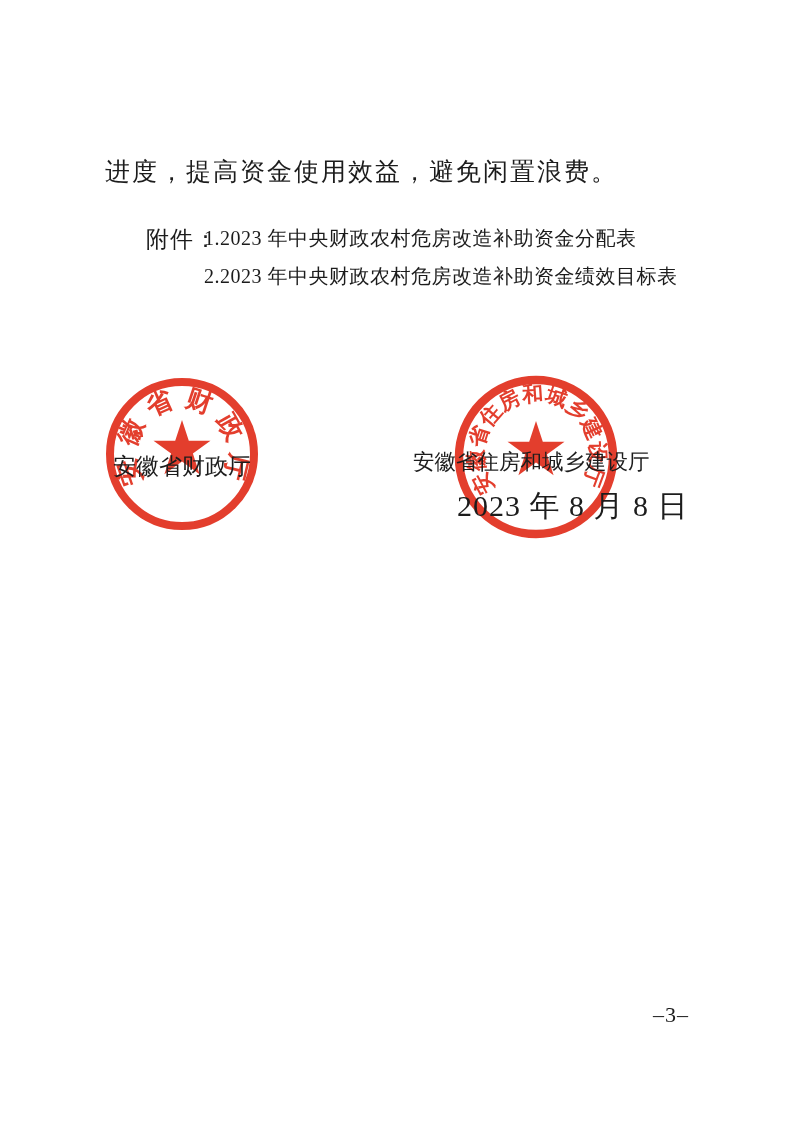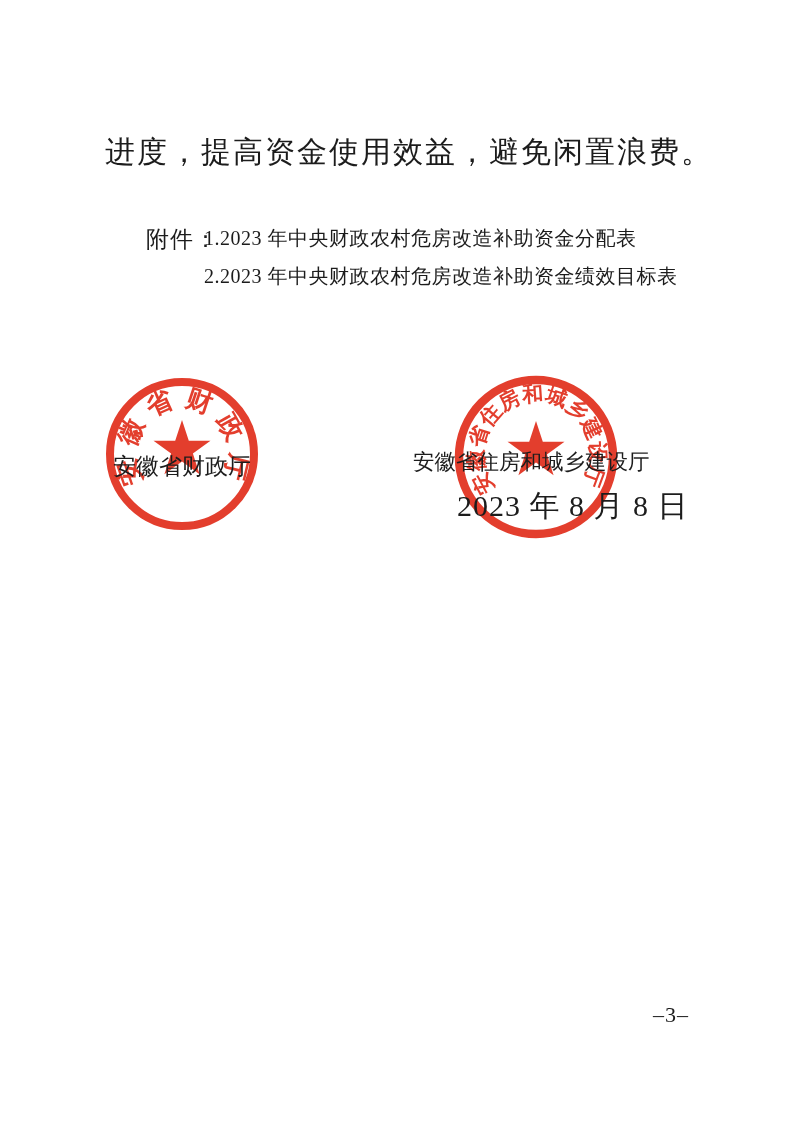--- a/index.html
+++ b/index.html
@@ -12,22 +12,22 @@
     width: 793px;
     height: 1122px;
     background: #ffffff;
     overflow: hidden;
     font-family: "Liberation Serif", "DejaVu Serif", serif;
     color: #1c1c1c;
   }
   .abs { position: absolute; line-height: 1; white-space: nowrap; }
 
   .body-line {
-    left: 105px; top: 137px;
-    font-size: 30px; letter-spacing: 2px;
+    left: 105px; top: 159px;
+    font-size: 25px; letter-spacing: 2px;
   }
   .att-label {
     left: 146px; top: 228px;
     font-size: 23px; letter-spacing: 1px;
   }
   .att-item { font-size: 20px; letter-spacing: 0.5px; }
   .att-item-1 { left: 204px; top: 228px; }
   .att-item-2 { left: 204px; top: 266px; }
 
   .seal {

